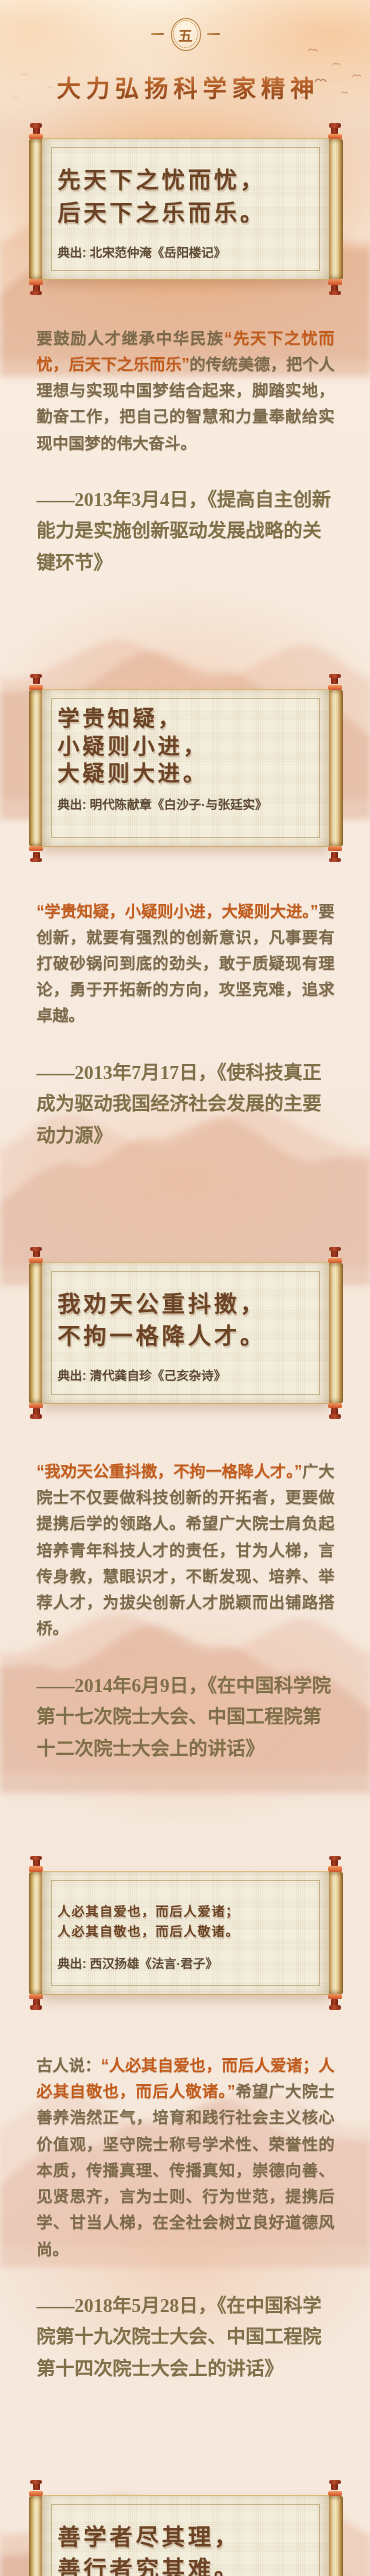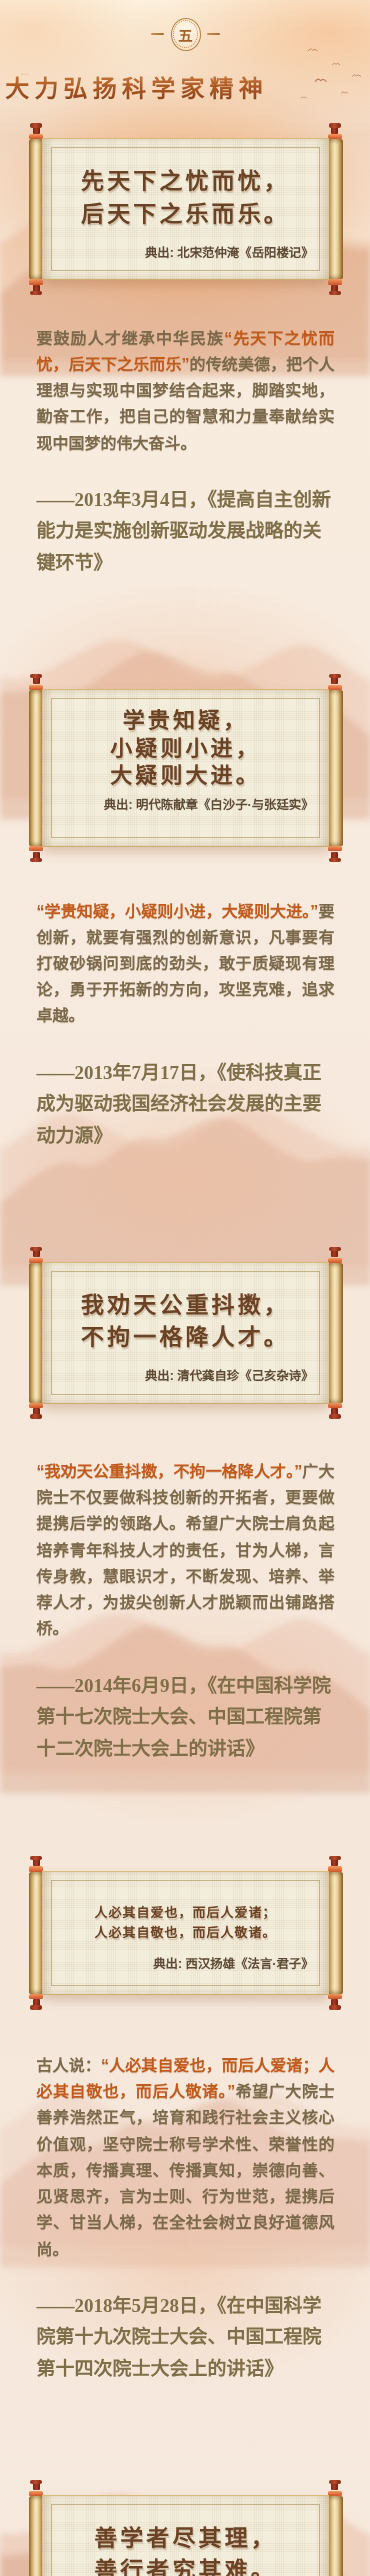--- a/index.html
+++ b/index.html
@@ -23,21 +23,21 @@
   .content{position:relative;z-index:2;}
 
   
   .badge-row{display:flex;align-items:center;justify-content:center;gap:6.2px;padding-top:17.5px;}
   .dash{width:13.4px;height:2.1px;border-radius:1px;background:linear-gradient(90deg,#cd9355,#a5672e);}
   .badge{position:relative;width:28px;height:31px;border:1px solid #b5803f;border-radius:50%;
     display:flex;align-items:center;justify-content:center;
     background:radial-gradient(circle at 50% 28%,rgba(255,247,230,0.85),rgba(245,224,195,0.15));}
   .badge::before{content:"";position:absolute;inset:1.5px;border:1px dotted #bd8a47;border-radius:50%;}
   .badge-num{font-family:"Liberation Serif","DejaVu Serif",serif;font-size:14.4px;font-weight:bold;color:#a2622a;}
-  .page-title{margin-top:18.5px;text-align:left;font-family:Liberation Mono, monospace;
+  .page-title{margin-top:18.5px;text-align:center;font-family:Liberation Mono, monospace;
     font-size:24px;font-weight:bold;letter-spacing:5.2px;text-indent:5.2px;
     background:linear-gradient(180deg,#d28a4d 0%,#b05a24 48%,#84401a 100%);
     -webkit-background-clip:text;background-clip:text;color:transparent;}
 
   
   .scroll{position:relative;width:314px;margin:0 auto;padding:11.3px 0;}
   .roller{position:absolute;top:0;bottom:0;width:15.5px;display:flex;flex-direction:column;align-items:center;z-index:1;}
   .roller.left{left:0;} .roller.right{right:0;}
   .knob{position:relative;width:6.7px;height:6.7px;border-radius:1px;
     background:linear-gradient(90deg,#7c2313,#a73c22 45%,#6f1e10);}
@@ -52,28 +52,28 @@
   .paper{position:relative;z-index:2;margin:0 13.4px;padding:27px 15.5px 18.5px;
     background-color:#f3eddc;
     background-image:
       repeating-linear-gradient(0deg, rgba(180,160,120,0.10) 0 0.5px, rgba(0,0,0,0) 0.5px 2.1px),
       repeating-linear-gradient(90deg,rgba(180,160,120,0.10) 0 0.5px, rgba(0,0,0,0) 0.5px 2.1px);
     border-top:1.5px solid #d9bb79;border-bottom:1.5px solid #cfae6d;
     box-shadow:0 6.2px 10.3px rgba(150,90,50,0.28),
       inset 7.2px 0 11.3px -6.2px rgba(140,100,40,0.45),
       inset -7.2px 0 11.3px -6.2px rgba(140,100,40,0.45);}
   .frame{position:absolute;inset:8.2px 9.3px;border:0.5px solid rgba(165,135,75,0.55);pointer-events:none;}
-  .quote-line{text-align:center;font-family:Liberation Serif, serif;font-weight:bold;
+  .quote-line{font-family:Liberation Mono, monospace;font-weight:bold;
     font-size:23px;line-height:1.42;color:#6b4223;letter-spacing:3.1px;
     text-shadow:1px 1.5px 1px rgba(120,75,35,0.25);}
   .scroll.tight .paper{padding-top:17.5px;padding-bottom:33px;}
   .scroll.tight .quote-line{line-height:1.24;font-size:22px;}
   .scroll.compact .paper{padding-top:31px;padding-bottom:21.6px;}
   .scroll.compact .quote-line{font-size:13px;letter-spacing:1px;line-height:1.55;}
-  .source{margin-top:11.3px;text-align:right;font-size:12.4px;font-weight:bold;color:#5d4a35;}
+  .source{margin-top:11.3px;text-align:left;font-size:12.4px;font-weight:bold;color:#5d4a35;}
   .scroll.tight .source{margin-top:6.2px;}
 
   
   .para{width:298px;margin:34px auto 0;font-size:16px;font-weight:bold;line-height:1.64;
     text-align:justify;color:#7a6a4b;text-shadow:0 1px 0.5px rgba(150,115,75,0.25);}
   .seg-accent{color:#c25a1b;}
   .attr{width:298px;margin:27px auto 0;font-family:"Liberation Serif","DejaVu Serif",serif;
     font-size:19px;font-weight:bold;line-height:1.66;color:#7f6f48;}
   .s1 .scroll{margin-top:23px;}
   .s2 .scroll,.s3 .scroll,.s5 .scroll{margin-top:99px;}

